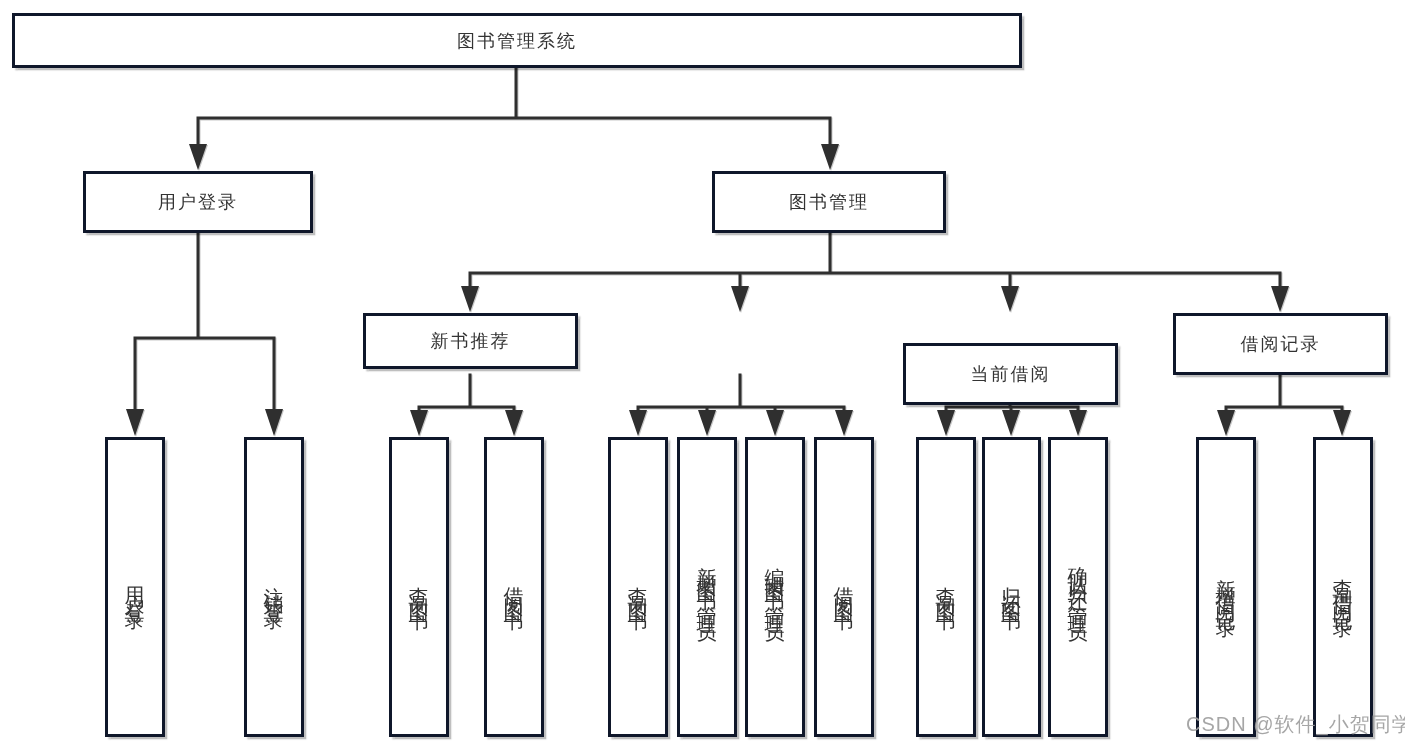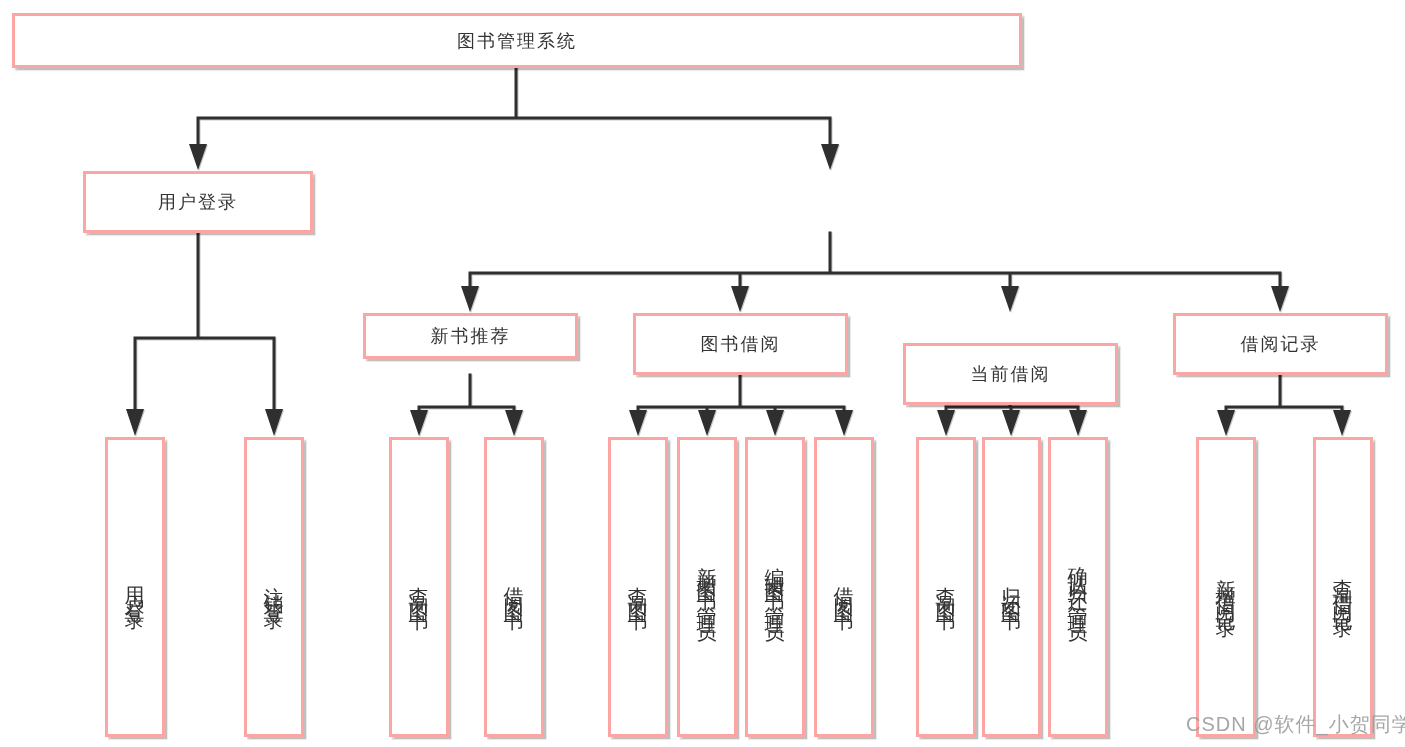--- a/index.html
+++ b/index.html
@@ -14,21 +14,21 @@
   #connectors {
     position: absolute;
     left: 0; top: 0;
     width: 1405px; height: 747px;
     filter: drop-shadow(1.5px 1.5px 0.5px rgba(0,0,0,0.22));
   }
   .node {
     position: absolute;
     box-sizing: border-box;
     background: #ffffff;
-    border: 3px solid #fca5a5;
+    border: 3px solid #0f172a;
     box-shadow: 2.5px 2.5px 1.5px rgba(0,0,0,0.25);
     display: flex;
     align-items: center;
     justify-content: center;
     color: #333333;
     z-index: 2;
     font-family: Liberation Serif, serif;
   }
   .node .lbl {
     font-size: 18px;
@@ -106,26 +106,26 @@
     </g>
   </svg>
 
   <div class="node" style="left:12px; top:13px; width:1010px; height:55px;">
     <span class="lbl">图书管理系统</span>
   </div>
 
   <div class="node" style="left:83px; top:171px; width:230px; height:62px;">
     <span class="lbl">用户登录</span>
   </div>
+  <div class="node" style="left:712px; top:171px; width:234px; height:62px;">
+    <span class="lbl">图书管理</span>
+  </div>
 
-  <div class="node" style="left:363px; top:313px; width:215px; height:46px;">
+  <div class="node" style="left:363px; top:313px; width:215px; height:56px;">
     <span class="lbl">新书推荐</span>
-  </div>
-  <div class="node" style="left:633px; top:313px; width:215px; height:62px;">
-    <span class="lbl">图书借阅</span>
   </div>
   <div class="node" style="left:903px; top:313px; width:215px; height:62px;margin-top:30px;">
     <span class="lbl">当前借阅</span>
   </div>
   <div class="node" style="left:1173px; top:313px; width:215px; height:62px;">
     <span class="lbl">借阅记录</span>
   </div>
 
   <div class="node leaf" style="left:105px; top:437px; width:60px; height:300px;">
     <span class="lbl-v">用户登录</span>

